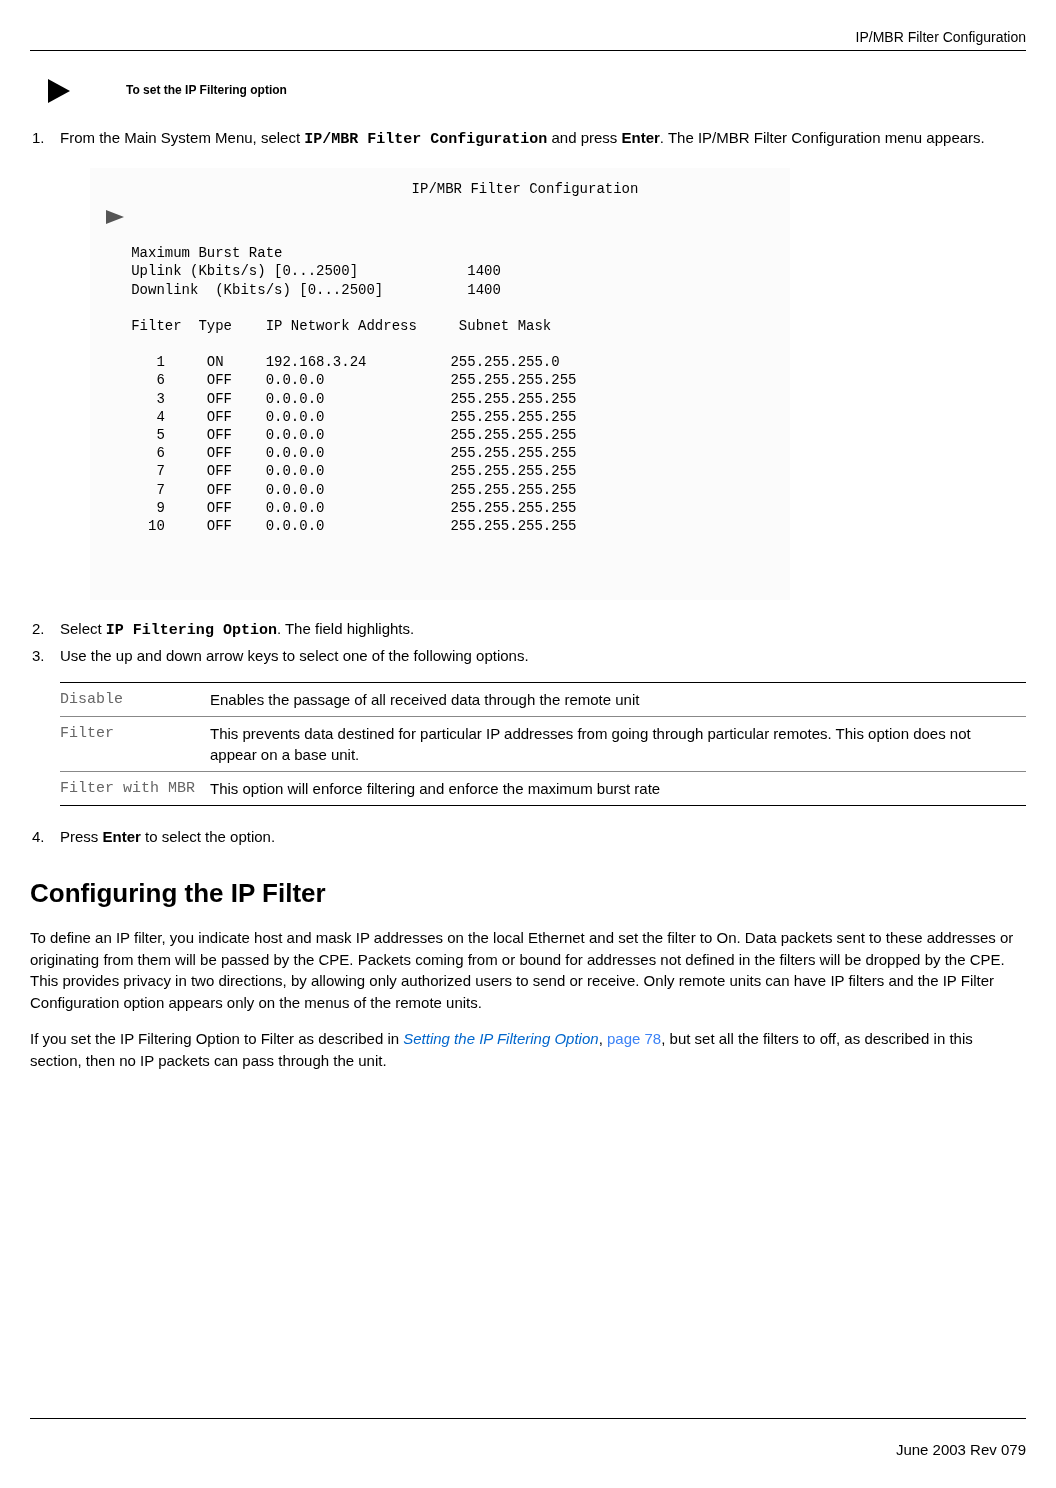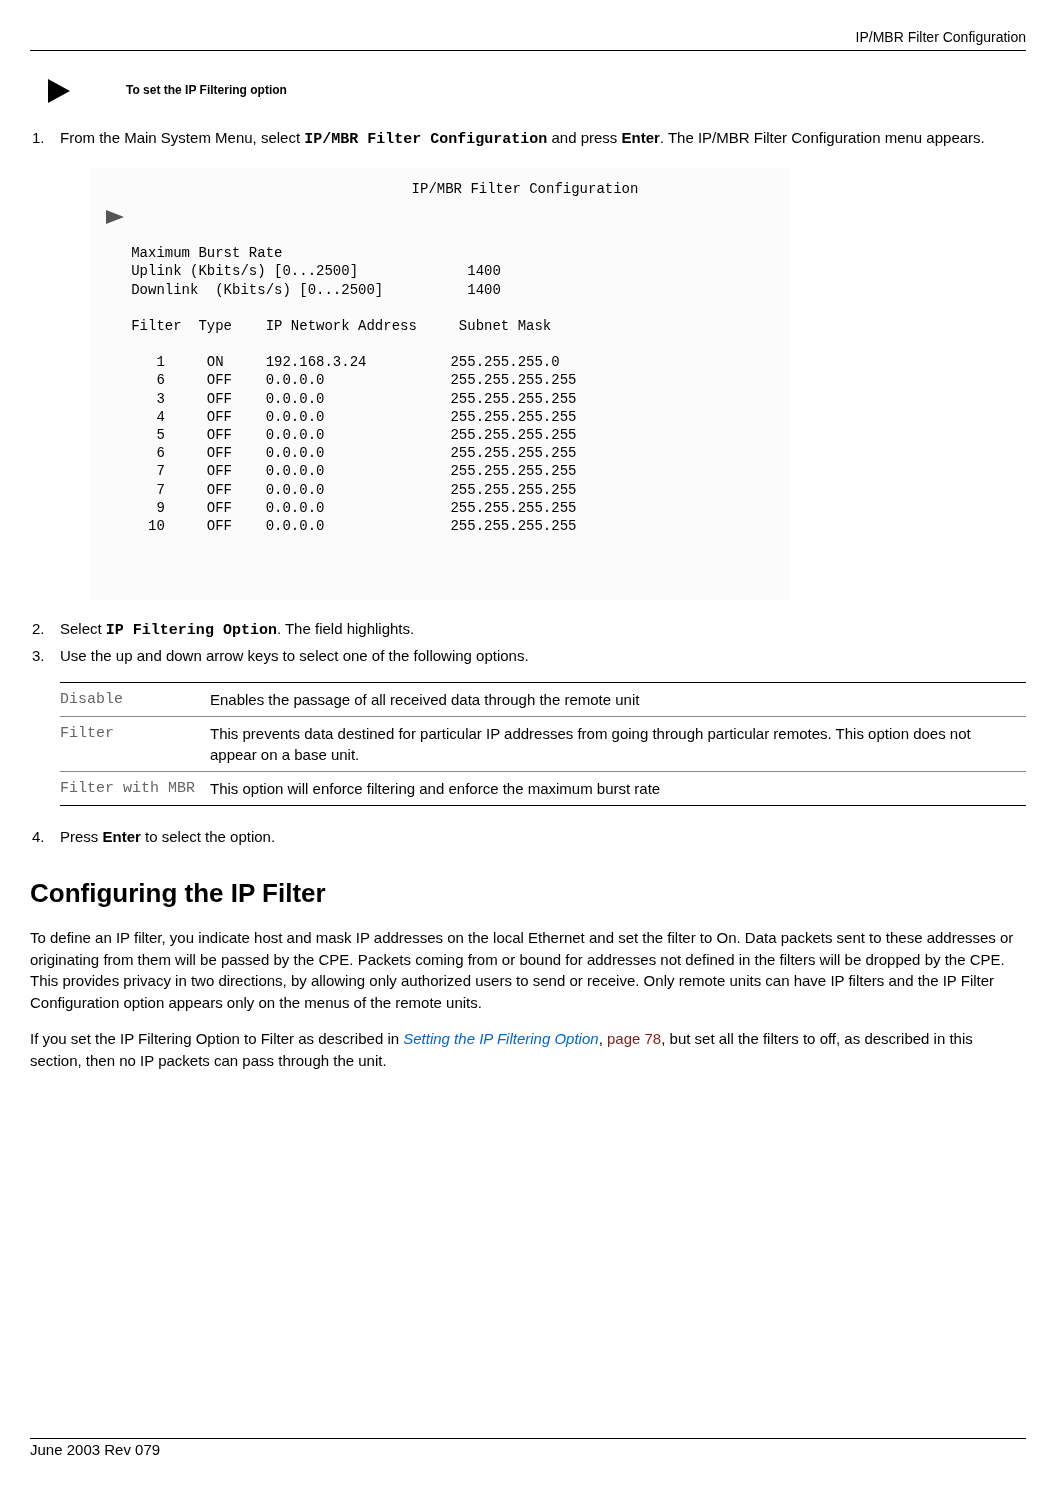--- a/index.html
+++ b/index.html
@@ -125,31 +125,31 @@
     }
     .paragraph {
       margin-bottom: 14px;
       line-height: 1.45;
     }
     .link {
       color: #0066cc;
       font-style: italic;
     }
     .link-page {
-      color: #7f1d1d;
+      color: #3b82f6;
     }
     .footer {
       position: absolute;
       bottom: 28px;
       left: 30px;
       right: 30px;
       display: flex;
-      justify-content: flex-start;
+      justify-content: flex-end;
       border-top: 1.5px solid #000;
-      padding-top: 0;
+      padding-top: 20px;
       font-size: 15px;
     }
   </style>
 </head>
 <body>
 
 <div class="header">
   <span class="header-text">IP/MBR Filter Configuration</span>
 </div>
 

